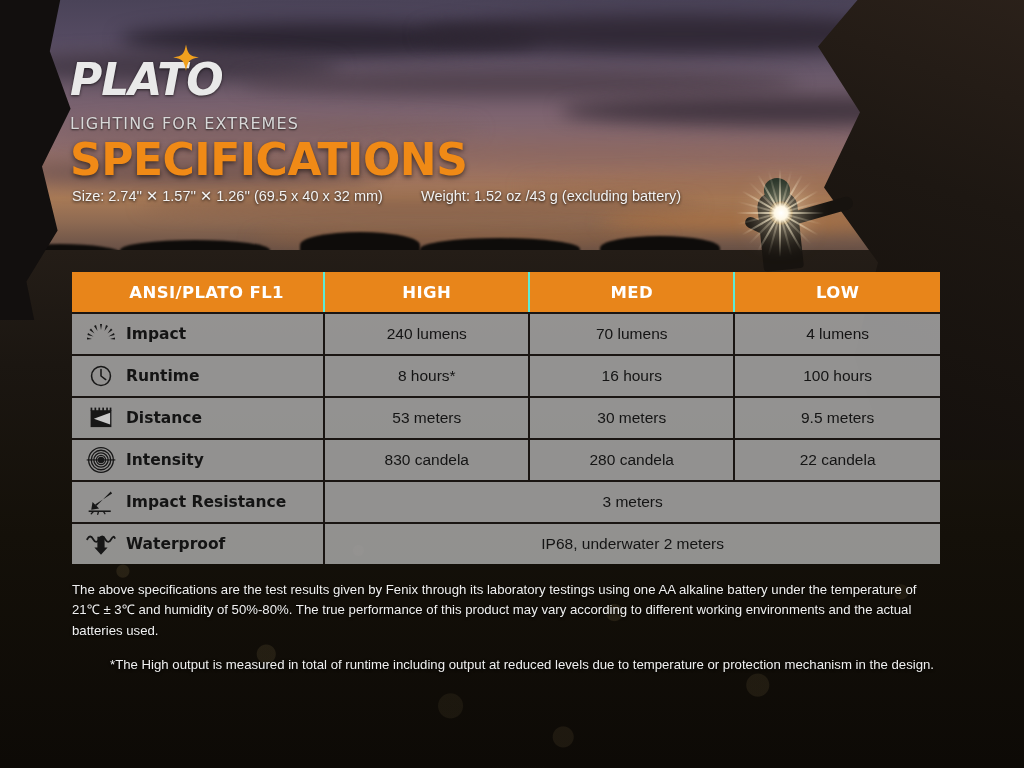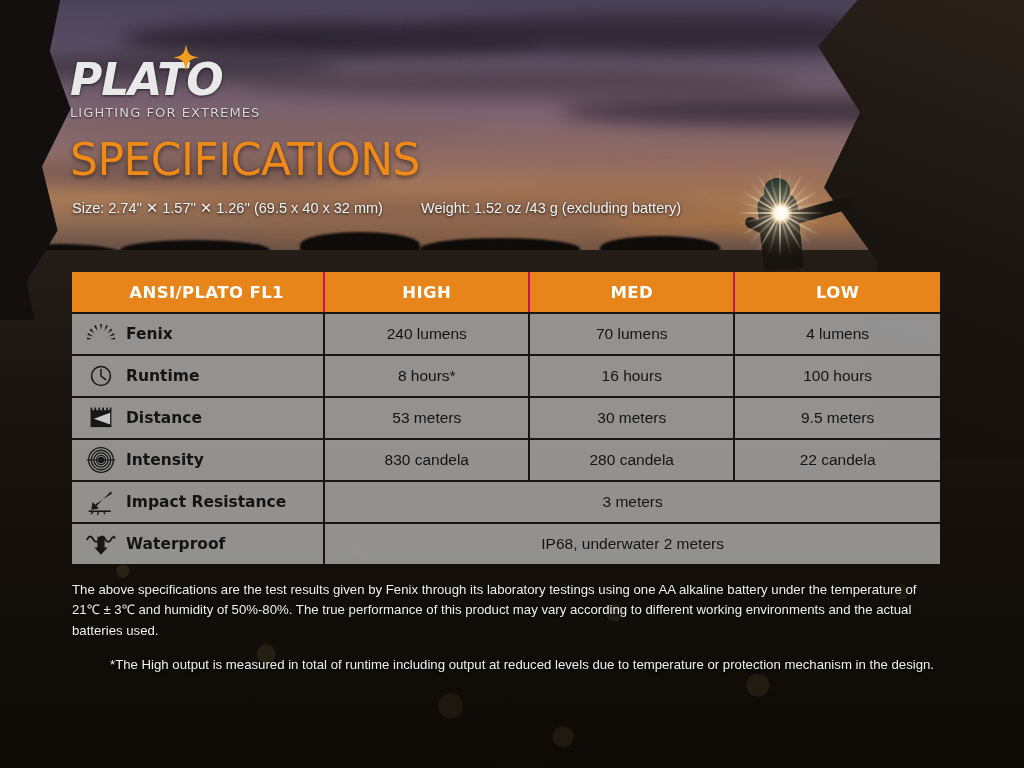--- a/index.html
+++ b/index.html
@@ -133,48 +133,48 @@
   #brand { position:absolute; left:70px; top:58px; }
   .fenix-word {
     font-family:"DejaVu Sans", sans-serif;
     font-size:44px; font-weight:bold; font-style:italic;
     letter-spacing:-1px; color:#e9e9e9; line-height:1;
     text-shadow:0 1px 3px rgba(0,0,0,.65);
   }
   .fenix-star { position:absolute; left:102px; top:-14px; width:28px; height:28px; }
   .fenix-tag {
     font-family:"DejaVu Sans", sans-serif;
-    font-size:13px; letter-spacing:1.1px; color:#d8d8d8; margin-top:3px;
+    font-size:16px; letter-spacing:1.1px; color:#d8d8d8; margin-top:12px;
     text-shadow:0 1px 2px rgba(0,0,0,.7);
   }
   #spec-title {
     position:absolute; left:70px; top:138px;
     font-family:"DejaVu Sans", sans-serif;
-    font-size:44px; font-weight:normal; letter-spacing:-0.5px;
+    font-size:44px; font-weight:bold; letter-spacing:-0.5px;
     color:#f08a16; line-height:1;
     text-shadow:0 2px 5px rgba(0,0,0,.55);
   }
-  #dims { position:absolute; left:72px; top:200px; width:860px; color:#f2f2f2;
+  #dims { position:absolute; left:72px; top:188px; width:860px; color:#f2f2f2;
           font-size:14.5px; text-shadow:0 1px 3px rgba(0,0,0,.85); }
   #dims .size { display:inline-block; width:345px; }
   #dims .weight { display:inline-block; }
 
   
   #spec-table {
     position:absolute; left:72px; top:272px; width:868px;
     border-collapse:separate; border-spacing:0;
   }
   #spec-table th, #spec-table td {
     text-align:center; vertical-align:middle;
   }
   .hdr-cell {
     background:#e8851a; color:#ffffff;
     font-family:"DejaVu Sans", sans-serif;
     font-weight:bold; font-size:16.5px; letter-spacing:.4px;
-    height:40px; border-right:2px solid #be185d;
+    height:40px; border-right:2px solid #5eead4;
   }
   .hdr-cell:last-child { border-right:none; }
   .hdr-left { text-align:left; padding-left:18px; }
 
   .body-row td {
     background:rgba(178,178,178,.80);
     color:#141414; font-size:15.5px; height:42px;
     border-top:2px solid #1a1512;
     border-right:2px solid #1a1512;
   }
@@ -287,21 +287,21 @@
               <path d="M16 6 L20 4 L23 16 Z"></path>
               <path d="M40 4 L44 6 L37 16 Z"></path>
               <path d="M7 14 L10 11 L17 21 Z"></path>
               <path d="M50 11 L53 14 L43 21 Z"></path>
               <path d="M3 24 L4 20 L15 27 Z"></path>
               <path d="M56 20 L57 24 L45 27 Z"></path>
               <path d="M2 33 L2 29 L12 32 Z"></path>
               <path d="M58 29 L58 33 L48 32 Z"></path>
             </g>
           </svg>
-          <span class="txt">Fenix</span>
+          <span class="txt">Impact</span>
         </span>
       </td>
       <td>240 lumens</td>
       <td>70 lumens</td>
       <td>4 lumens</td>
     </tr>
 
     <tr class="body-row">
       <td class="label-cell">
         <span class="label-inner">

